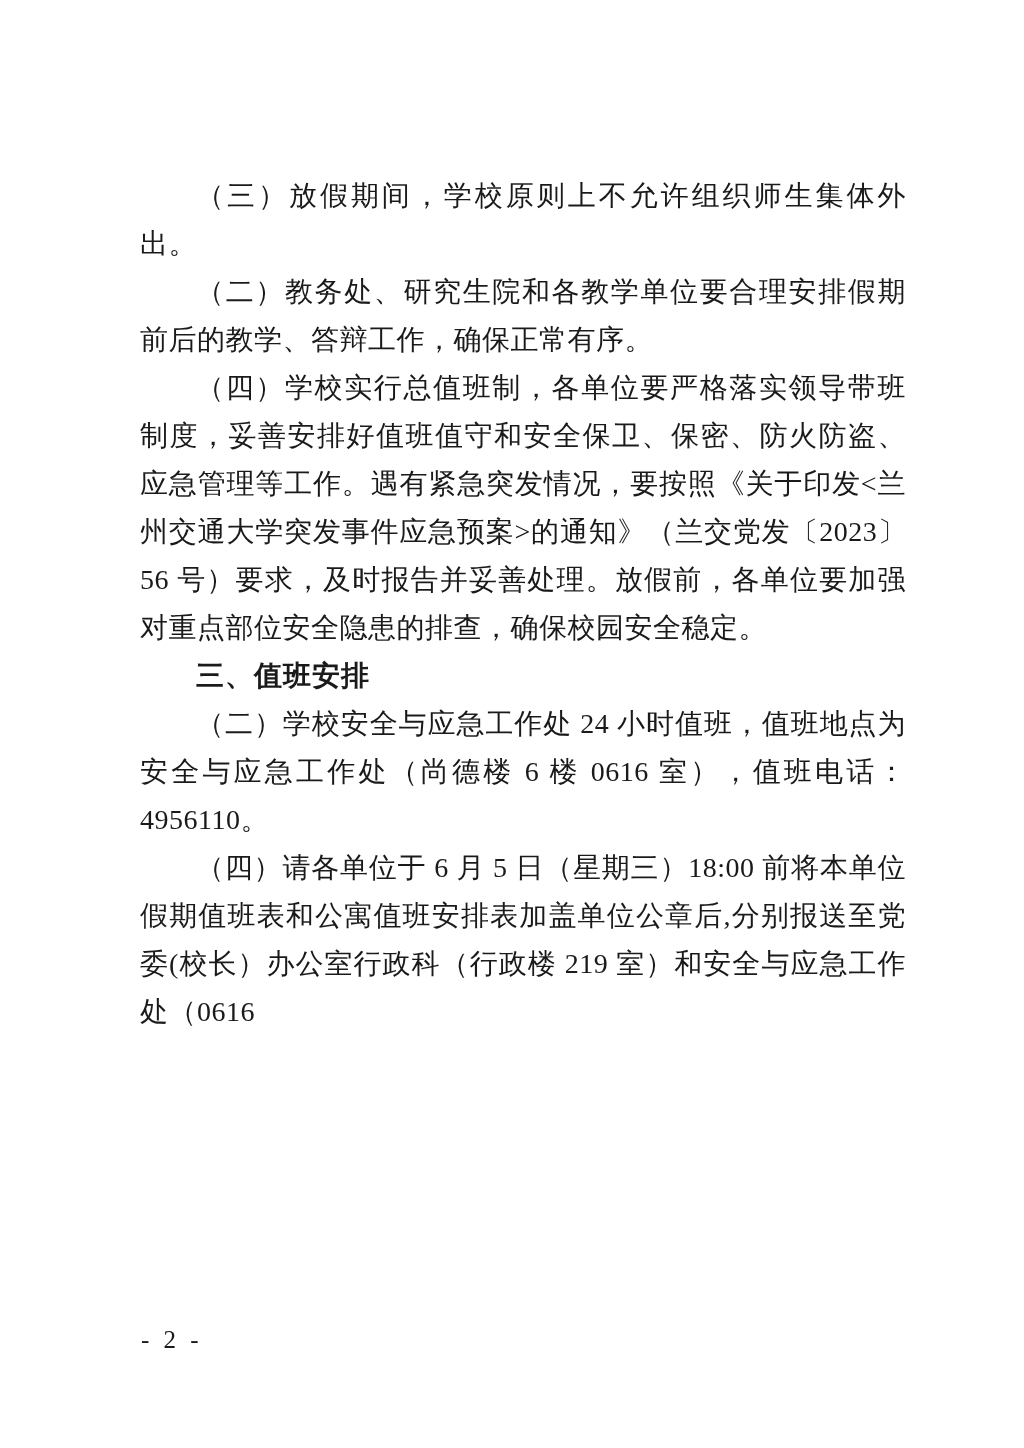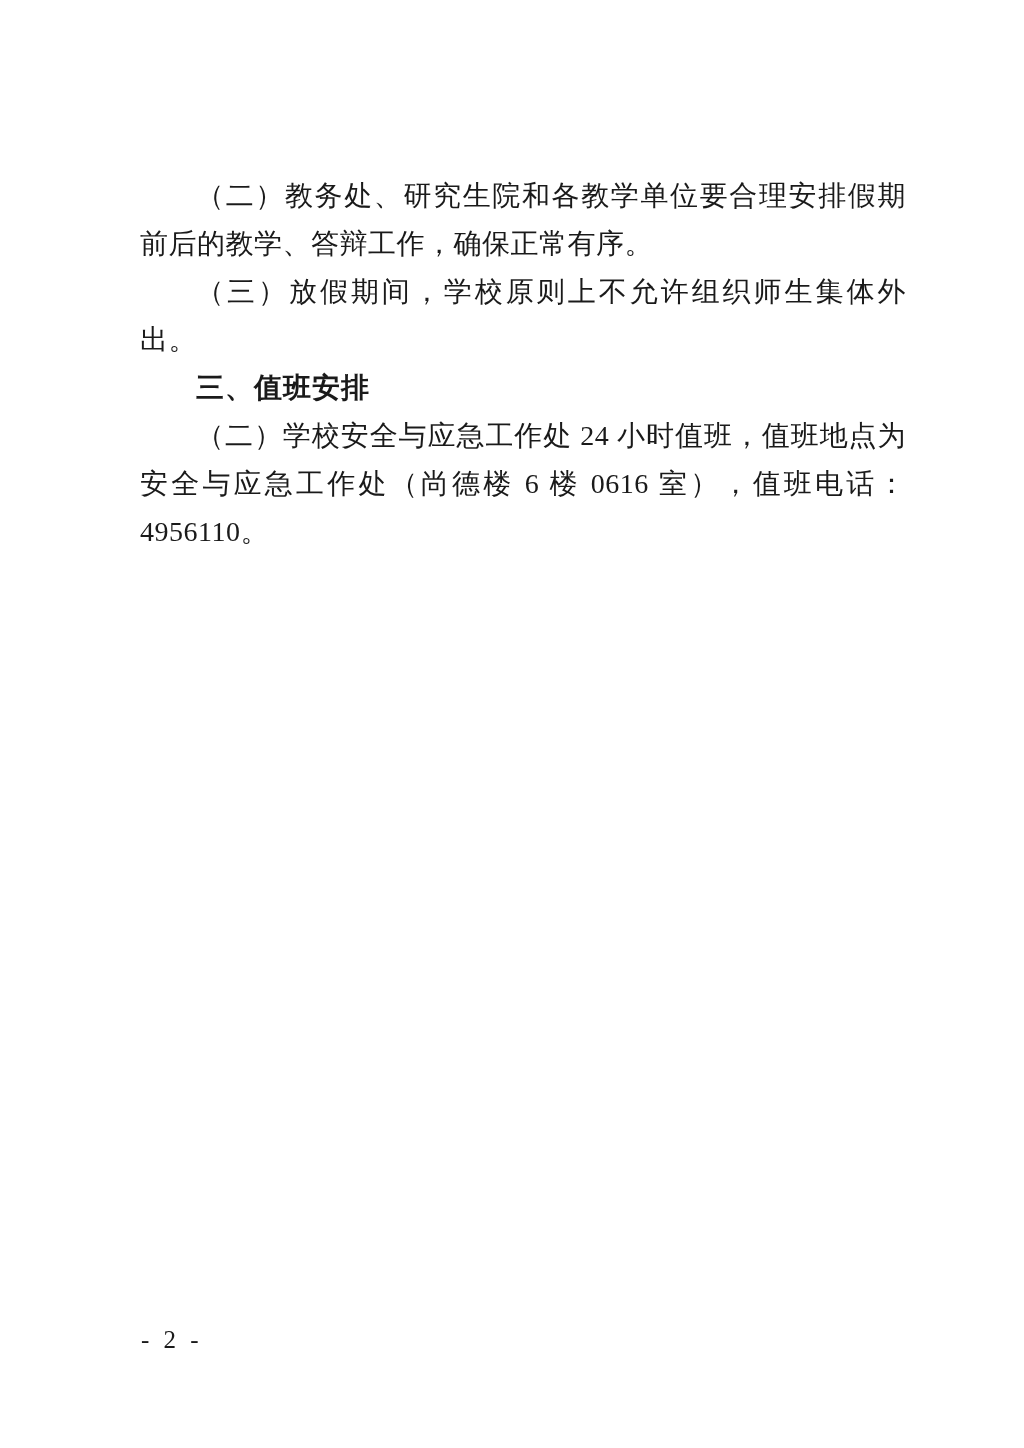--- a/index.html
+++ b/index.html
@@ -51,19 +51,21 @@
     letter-spacing: 4px;
     color: #1a1a1a;
     font-family: "Liberation Serif", "DejaVu Serif", serif;
   }
 </style>
 </head>
 <body>
 
 <div class="page">
   <div class="content">
+    <p>（三）放假期间，学校原则上不允许组织师生集体外出。</p>
     <p>（二）教务处、研究生院和各教学单位要合理安排假期前后的教学、答辩工作，确保正常有序。</p>
-    <p>（三）放假期间，学校原则上不允许组织师生集体外出。</p>
+    <p>（四）学校实行总值班制，各单位要严格落实领导带班制度，妥善安排好值班值守和安全保卫、保密、防火防盗、应急管理等工作。遇有紧急突发情况，要按照《关于印发&lt;兰州交通大学突发事件应急预案&gt;的通知》（兰交党发〔2023〕56 号）要求，及时报告并妥善处理。放假前，各单位要加强对重点部位安全隐患的排查，确保校园安全稳定。</p>
     <h2 class="section-heading">三、值班安排</h2>
     <p>（二）学校安全与应急工作处 24 小时值班，值班地点为安全与应急工作处（尚德楼 6 楼 0616 室），值班电话：4956110。</p>
+    <p>（四）请各单位于 6 月 5 日（星期三）18:00 前将本单位假期值班表和公寓值班安排表加盖单位公章后,分别报送至党委(校长）办公室行政科（行政楼 219 室）和安全与应急工作处（0616</p>
   </div>
   <div class="page-number">- 2 -</div>
 </div>
 
 </body></html>

